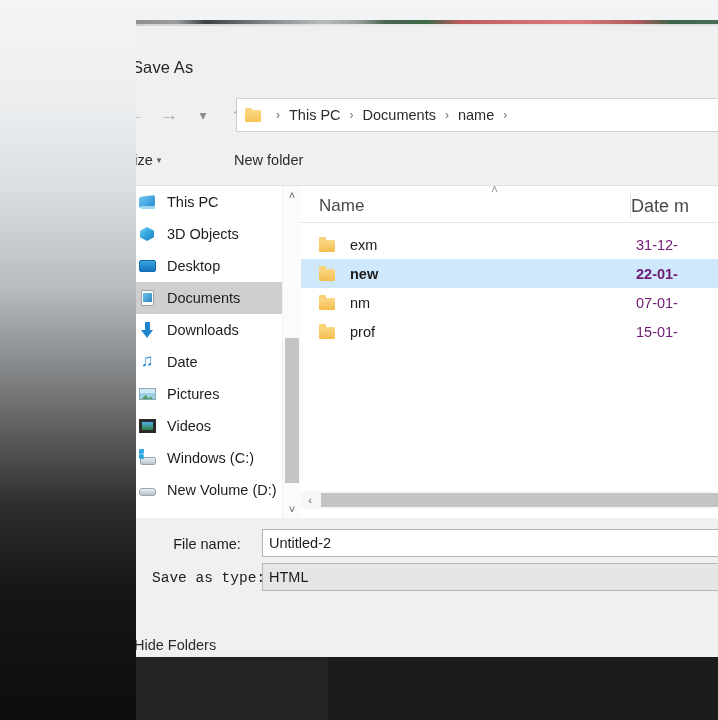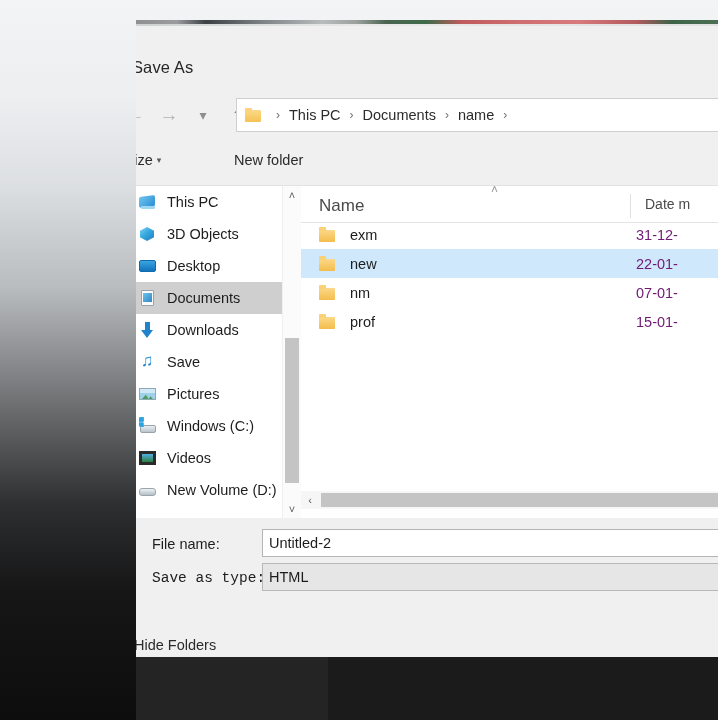--- a/index.html
+++ b/index.html
@@ -363,44 +363,44 @@
     border-bottom: 1px solid #e4e4e4;
   }
   .col-name {
     position: absolute;
     left: 18px; top: 4px;
     font-size: 17px;
     color: #4a4a4a;
   }
   .col-date {
     position: absolute;
-    left: 344px; top: 4px;
-    font-size: 14px;
+    left: 330px; top: 4px;
+    font-size: 18px;
     color: #4a4a4a;
     white-space: nowrap;
   }
   .col-divider {
     position: absolute;
     left: 329px; top: 2px;
     width: 1px; height: 24px;
     background: #e0e0e0;
   }
   #rows {
     position: absolute;
-    left: 0; top: 34px;
+    left: 0; top: 44px;
     width: 100%;
     text-align: right;
   }
   .frow {
     position: relative;
     height: 29px;
     display: flex;
     align-items: center;
   }
-  .frow.selected { background: #cfe8fb; }
+  .frow.selected { background: #cfe8fb; font-weight: bold; }
   .ficon {
     position: relative;
     width: 17px; height: 15px;
     margin-left: 18px;
     flex: none;
   }
   .ficon:before {
     content: "";
     position: absolute; left: 0; top: 3px;
     width: 16px; height: 12px;
@@ -457,21 +457,21 @@
     position: absolute;
     left: 0;
     top: 497px;
     width: 582px;
     height: 90px;
   }
   .flabel {
     position: absolute;
     font-size: 14.5px;
     color: #1d1d1d;
-    text-align: left;
+    text-align: center;
     white-space: nowrap;
   }
   #lbl-filename { left: 16px; top: 19px; width: 110px; }
   #lbl-savetype { left: 16px; top: 53px; width: 110px; font-family: Liberation Mono, monospace; }
 
   #filename-input {
     position: absolute;
     left: 126px; top: 12px;
     right: -40px;
     height: 28px;
@@ -572,36 +572,36 @@
         <span class="side-label">Documents</span>
       </div>
 
       <div class="side-item">
         <span class="sico dl"></span>
         <span class="side-label">Downloads</span>
       </div>
 
       <div class="side-item">
         <span class="sico music"></span>
-        <span class="side-label">Save</span>
+        <span class="side-label">Date</span>
       </div>
 
       <div class="side-item">
         <span class="sico pic"></span>
         <span class="side-label">Pictures</span>
       </div>
 
       <div class="side-item">
+        <span class="sico vid"></span>
+        <span class="side-label">Videos</span>
+      </div>
+
+      <div class="side-item">
         <span class="sico drivec"></span>
         <span class="side-label">Windows (C:)</span>
-      </div>
-
-      <div class="side-item">
-        <span class="sico vid"></span>
-        <span class="side-label">Videos</span>
       </div>
 
       <div class="side-item">
         <span class="sico drived"></span>
         <span class="side-label">New Volume (D:)</span>
       </div>
     </div>
 
     <div id="side-scroll">
       <div class="sb-arrow" id="side-up">˄</div>

